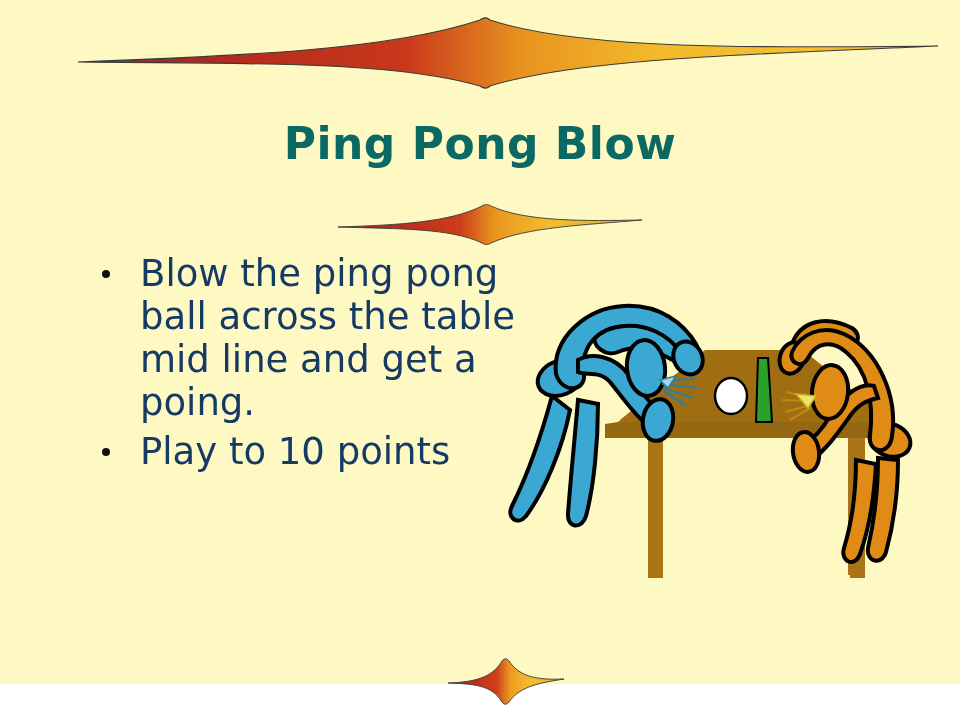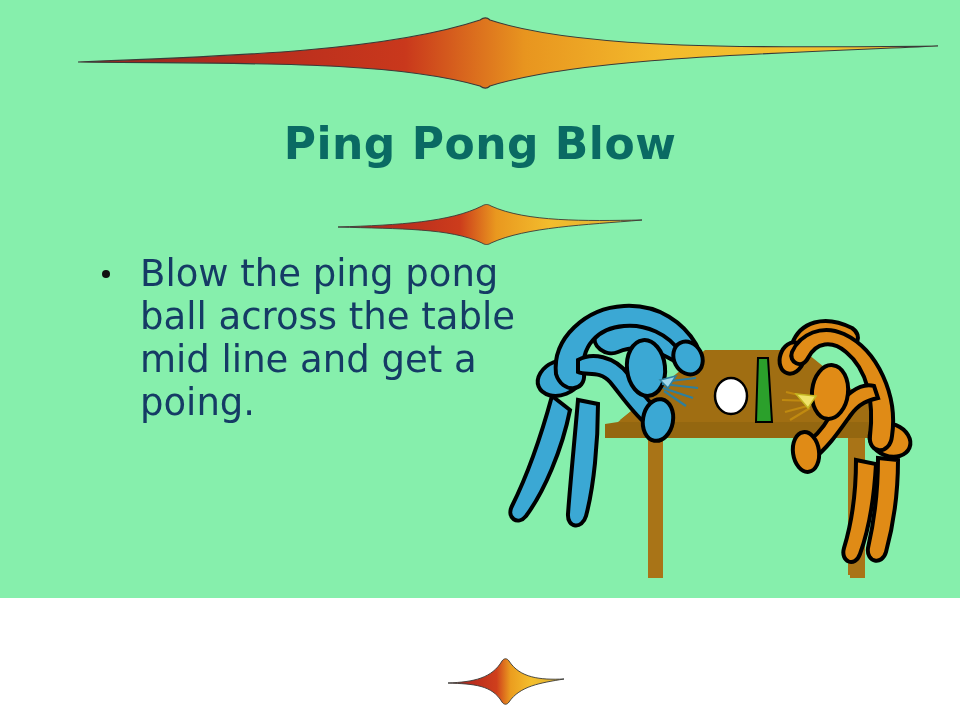--- a/index.html
+++ b/index.html
@@ -10,22 +10,22 @@
   }
   body {
     width: 960px;
     height: 720px;
     overflow: hidden;
     font-family: "DejaVu Sans", sans-serif;
   }
   #slide {
     position: relative;
     width: 960px;
-    height: 598px;
-    background: #86efac;
+    height: 684px;
+    background: #fef9c3;
   }
 
   
   .ornament {
     position: absolute;
     display: block;
   }
   #ornament-top    { left: 60px;  top: 6px;    width: 900px; height: 90px; }
   #ornament-middle { left: 330px; top: 200px;  width: 320px; height: 50px; }
   #ornament-bottom { left: 440px; top: 655px;  width: 130px; height: 52px; }
@@ -129,20 +129,24 @@
              C 255 25 196 27 161 43
              C 158 45 155 45 152 43
              C 120 28 70 29 8 27 Z" fill="url(#gradMid)" stroke="#3a3a38" stroke-width="0.9"></path>
   </svg>
 
   <ul id="bullet-list">
     <li>
       <span class="bullet-dot"></span>
       <span>Blow the ping pong ball across the table mid line and get a poing.</span>
     </li>
+    <li>
+      <span class="bullet-dot"></span>
+      <span>Play to 10 points</span>
+    </li>
   </ul>
 
   <svg id="clipart" viewBox="0 0 450 300">
 
     <g>
 
       <rect x="348" y="130" width="14" height="145" fill="#a97417" stroke="#000" stroke-width="0"></rect>
 
       <polygon points="120,120 205,52 300,52 300,120" fill="#a06e12" stroke="#000" stroke-width="0"></polygon>
       <polygon points="205,52 300,52 300,58 205,58" fill="#a06e12" stroke="#000" stroke-width="0"></polygon>

